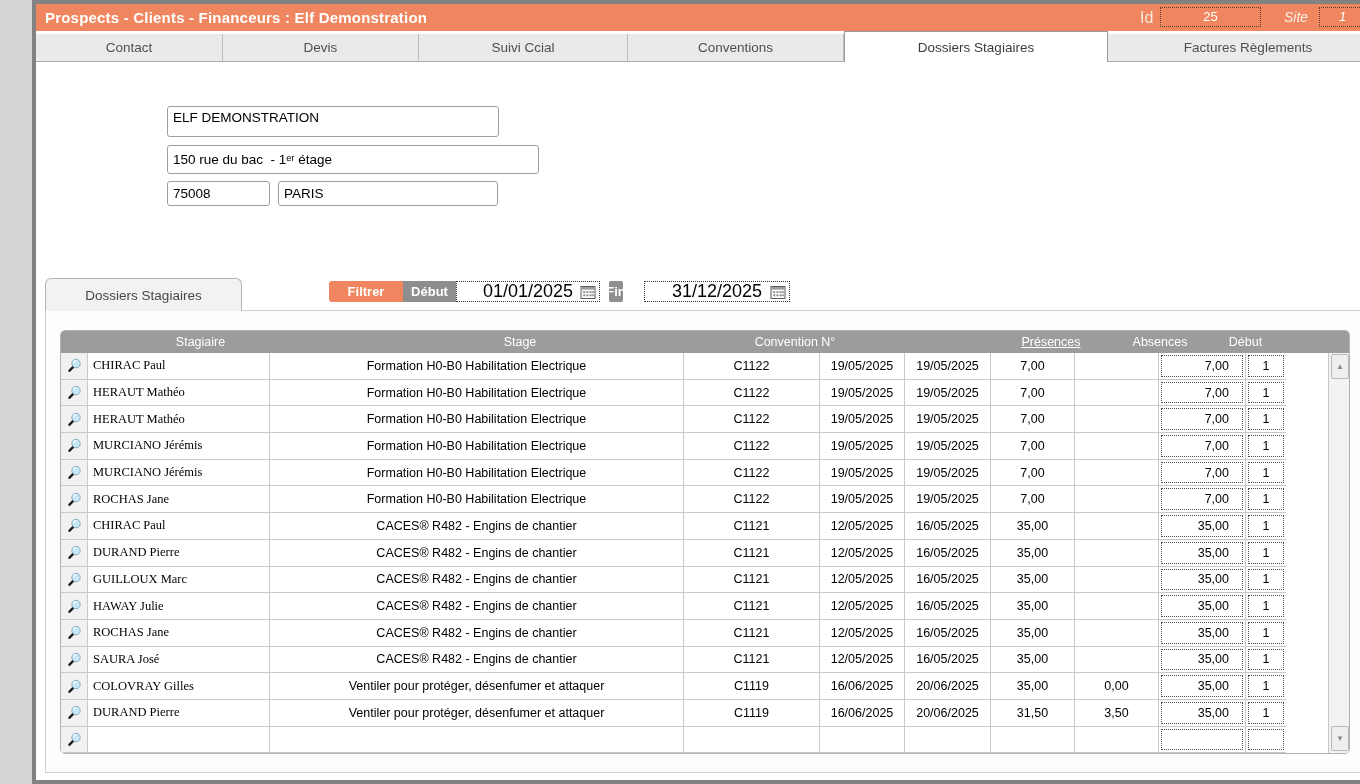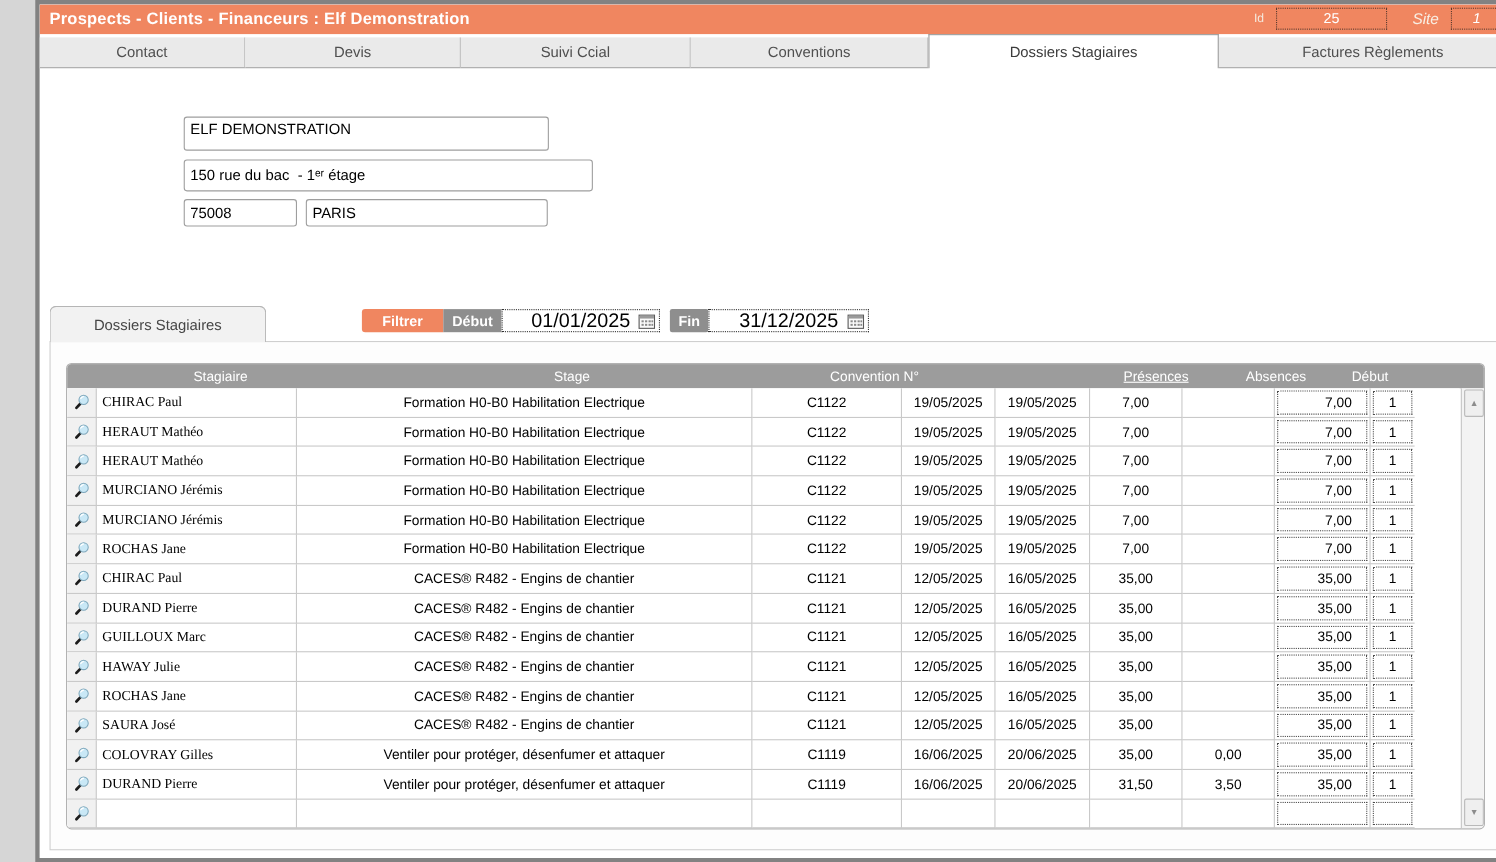--- a/index.html
+++ b/index.html
@@ -13,21 +13,21 @@
   }
   
   .titlebar {
     position:absolute; left:0; top:0; width:1352px; height:27px;
     background:#F08660; display:flex; align-items:center;
   }
   .titlebar .title {
     padding-left:9px; color:#ffffff; font-weight:bold; font-size:15px; letter-spacing:.2px;
   }
   .id-label { position:absolute; left:1104px; top:0; height:24px; line-height:27px;
-    color:#F4E9DD; font-size:11px; }
+    color:#F4E9DD; font-size:16px; }
   .id-field {
     position:absolute; left:1124px; top:3px; width:101px; height:20px;
     border:1px dotted #5a3a2e; color:#ffffff; font-size:13px;
     text-align:center; line-height:18px;
   }
   .site-label { position:absolute; left:1248px; top:0; height:27px; line-height:27px;
     color:#F8EFE4; font-size:14px; font-style:italic; }
   .site-field {
     position:absolute; left:1283px; top:3px; width:47px; height:20px;
     border:1px dotted #5a3a2e; color:#ffffff; font-size:13px; font-style:italic;
@@ -74,21 +74,21 @@
     background:#FDFDFD; border:1px solid #CFCFCF; z-index:1;
   }
   
   .chip {
     position:absolute; top:277px; height:21px;
     display:flex; align-items:center; justify-content:center;
     color:#ffffff; font-weight:bold; font-size:13px; z-index:2;
   }
   .chip-filtrer { left:293px; width:74px; background:#F08660; border-radius:3px 0 0 3px; cursor:pointer; }
   .chip-debut   { left:367px; width:53px; background:#8E8E8E; }
-  .chip-fin     { left:573px; width:35px; background:#8E8E8E; border-radius:2px; }
+  .chip-fin     { left:573px; width:14px; background:#8E8E8E; border-radius:2px; }
   .datefield {
     position:absolute; top:277px; height:21px; background:#ffffff;
     border:1px dotted #333333; z-index:2;
     display:flex; align-items:center; justify-content:center;
     font-size:18px; color:#000;
   }
   .date-debut { left:420px; width:144px; }
   .date-fin   { left:608px; width:146px; }
   .cal-btn { position:absolute; right:3px; top:2px; width:17px; height:16px;
     display:flex; align-items:center; justify-content:center; cursor:pointer; }

